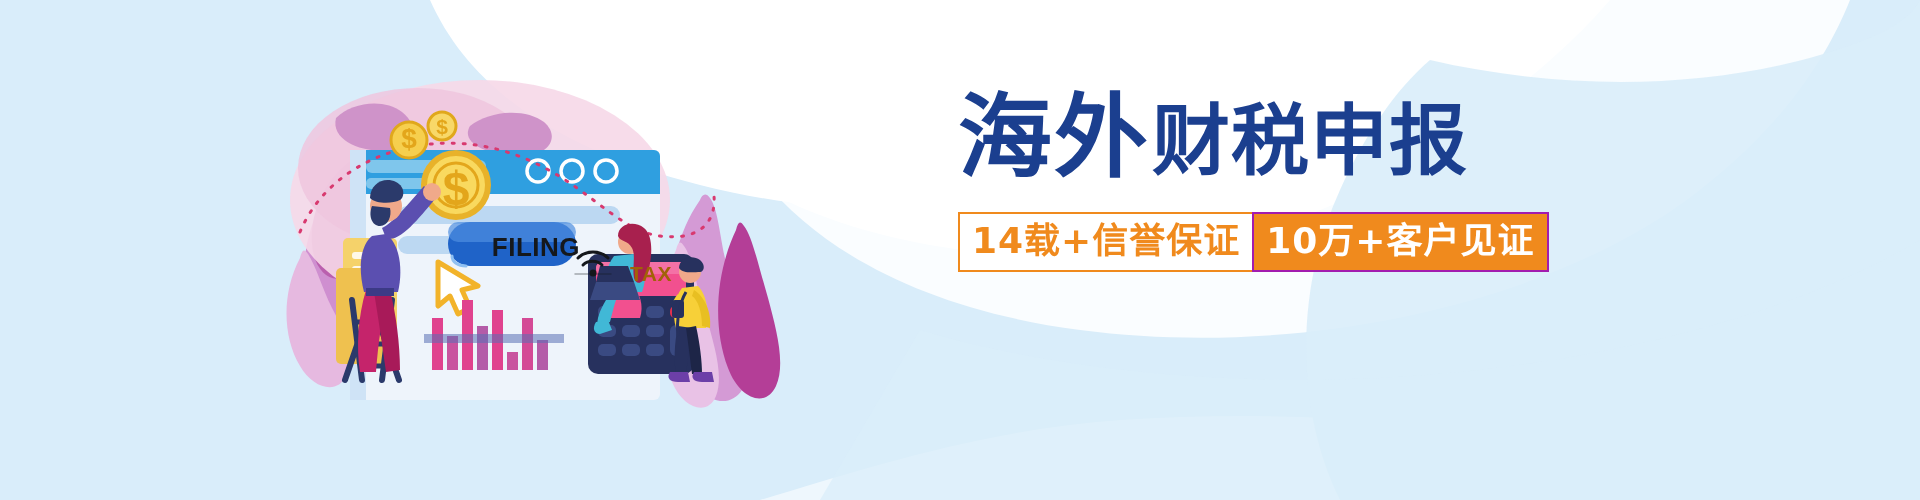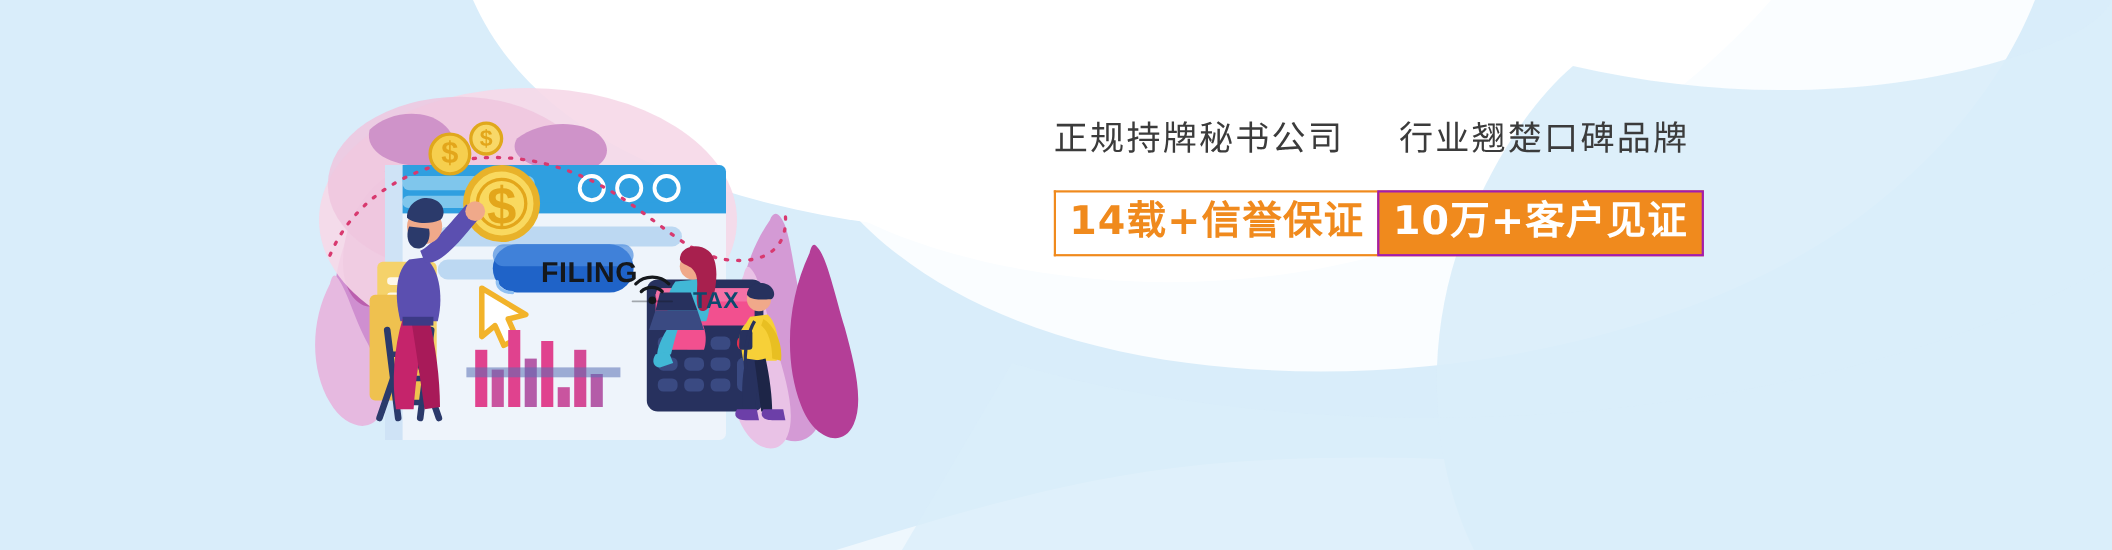--- a/index.html
+++ b/index.html
@@ -62,21 +62,21 @@
   
   .art-label{position:absolute;pointer-events:none;}
   #filing-label{
     left:470px;top:232px;width:110px;text-align:right;
     font-family:"Liberation Sans","DejaVu Sans",sans-serif;
     font-size:26px;font-weight:bold;color:#15181c;letter-spacing:0.5px;
   }
   #tax-label{
     left:622px;top:262px;width:58px;text-align:center;
     font-family:"Liberation Sans","DejaVu Sans",sans-serif;
-    font-size:21px;font-weight:bold;color:#0c4a6e;letter-spacing:0.5px;
+    font-size:21px;font-weight:bold;color:#a16207;letter-spacing:0.5px;
   }
   .dollar-glyph{
     position:absolute;
     font-family:"Liberation Sans","DejaVu Sans",sans-serif;
     font-weight:bold;color:#e3a61b;pointer-events:none;
   }
   #coin-big-glyph{left:428px;top:161px;width:56px;text-align:center;font-size:48px;}
   #coin-mid-glyph{left:392px;top:123px;width:34px;text-align:center;font-size:28px;}
   #coin-sml-glyph{left:429px;top:115px;width:26px;text-align:center;font-size:21px;}
 </style>
@@ -261,26 +261,25 @@
   </svg>
 
   <div class="art-label" id="filing-label">FILING</div>
   <div class="art-label" id="tax-label">TAX</div>
   <div class="dollar-glyph" id="coin-big-glyph">$</div>
   <div class="dollar-glyph" id="coin-mid-glyph">$</div>
   <div class="dollar-glyph" id="coin-sml-glyph">$</div>
 
   <div id="copy">
 
-
-    <div id="subtitle">
-      <span>正规持牌秘书公司</span>
-      <span class="gap"></span>
-      <span>行业翘楚口碑品牌</span>
+    <div id="headline">
+      <span class="h-a">海外</span>
+      <span class="h-b">财税申报</span>
     </div>
+
 
     <div id="badges">
       <div class="badge badge-outline">14载+信誉保证</div>
       <div class="badge badge-solid">10万+客户见证</div>
     </div>
 
   </div>
 </div>
 
 </body></html>

